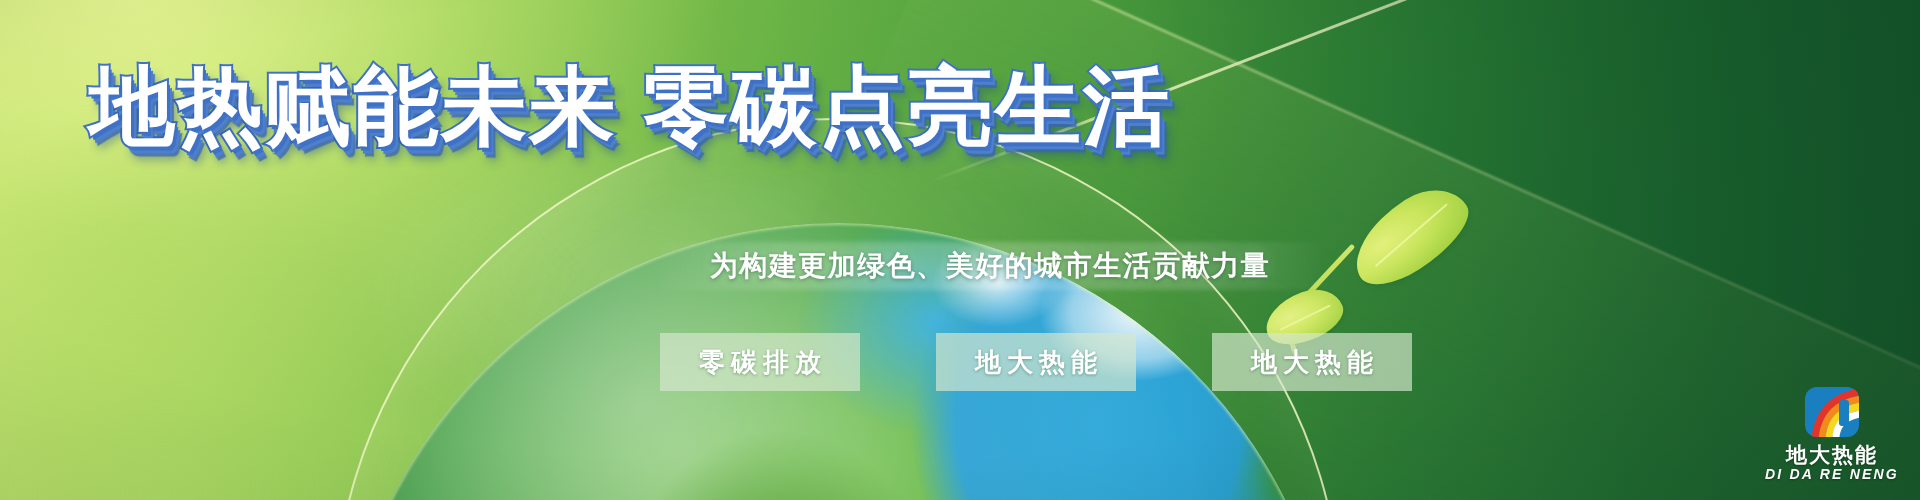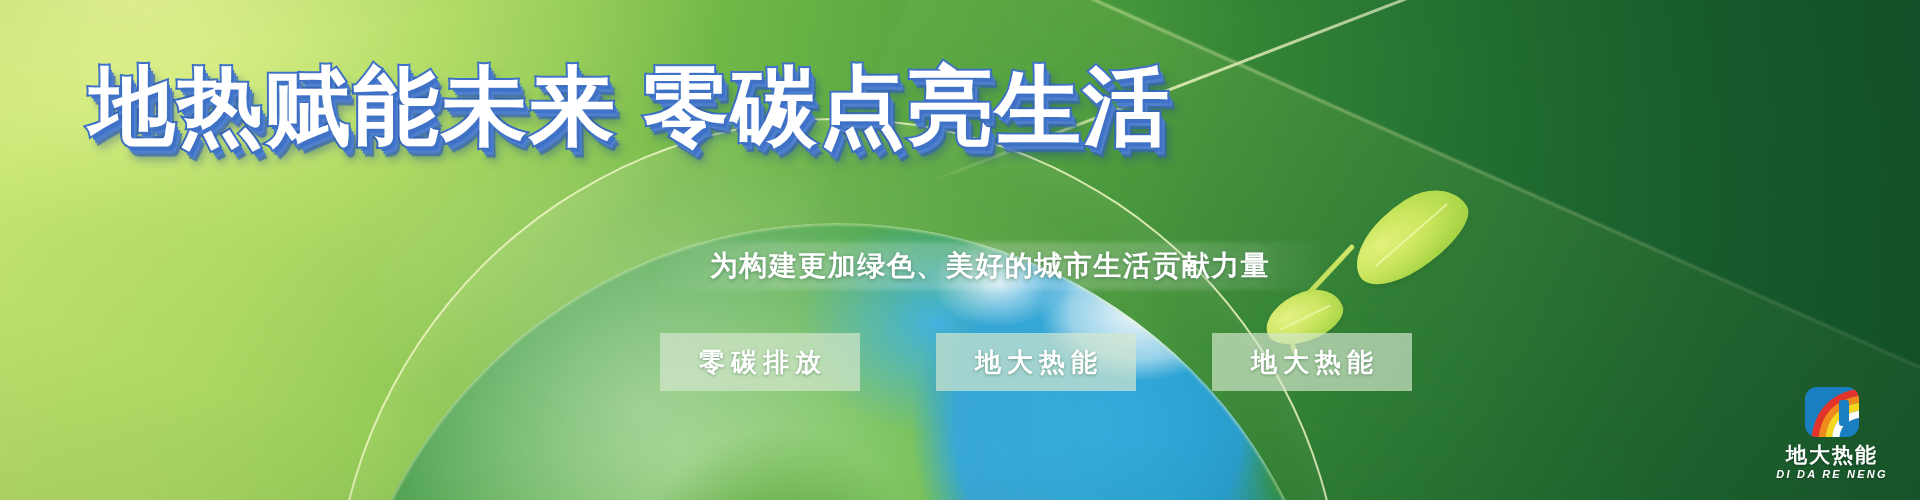--- a/index.html
+++ b/index.html
@@ -308,21 +308,21 @@
   }
   .logo-mark{ width:58px; height:54px; display:block; }
   .logo-cn{
     margin-top:3px;
     font-size:21px; line-height:24px;
     font-weight:bold; letter-spacing:2px;
     color:#ffffff; white-space:nowrap;
     text-shadow:0 1px 2px rgba(0,0,0,0.35);
   }
   .logo-en{
-    font-size:11px; line-height:14px;
+    font-size:14px; line-height:14px;
     font-weight:bold; letter-spacing:2.2px;
     color:#ffffff; white-space:nowrap;
     font-style:italic;
     text-shadow:0 1px 2px rgba(0,0,0,0.35);
   }
 </style>
 </head>
 <body>
 
 <div id="banner">

